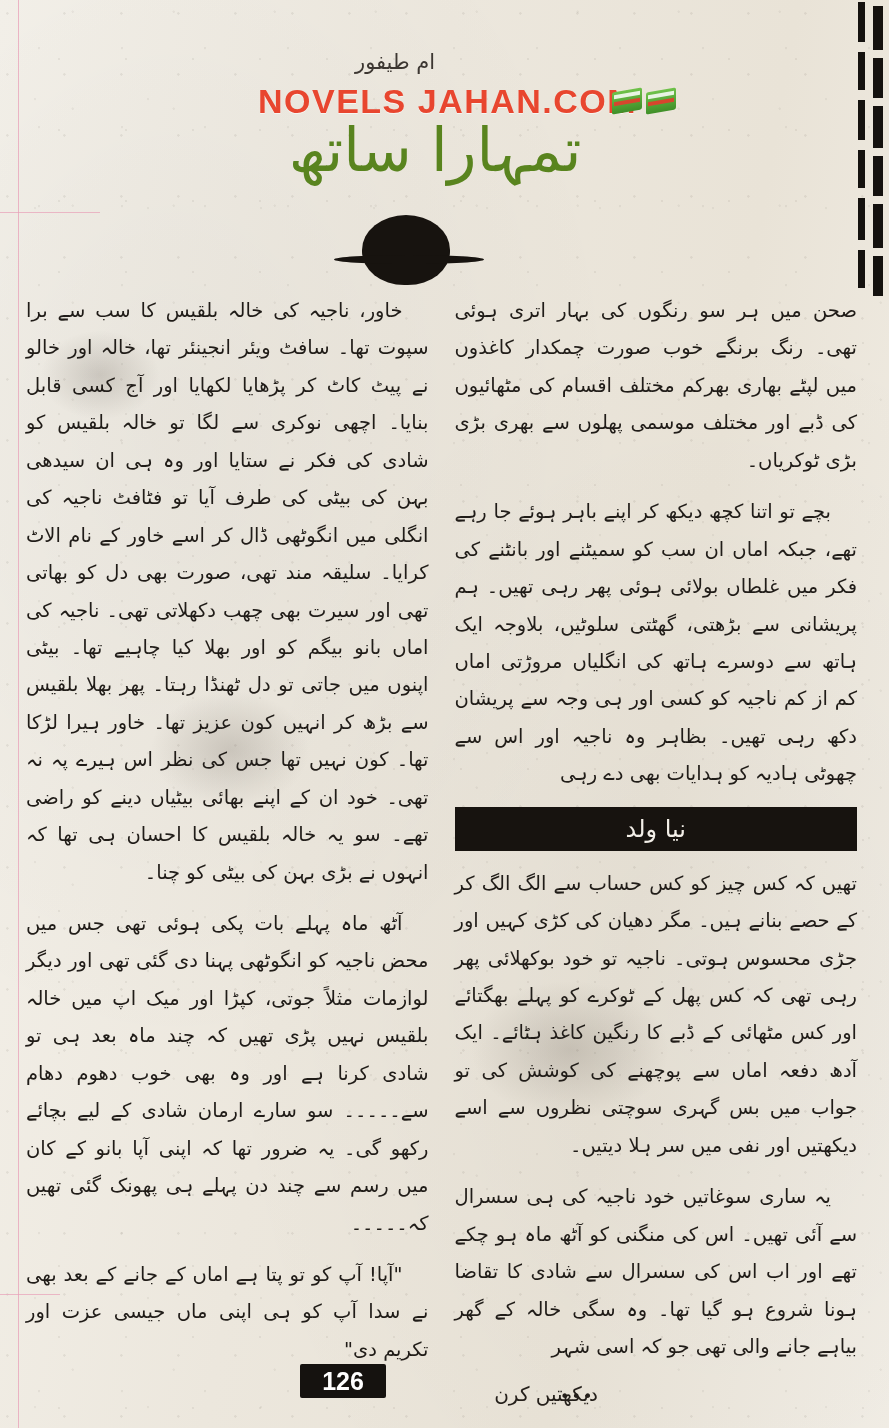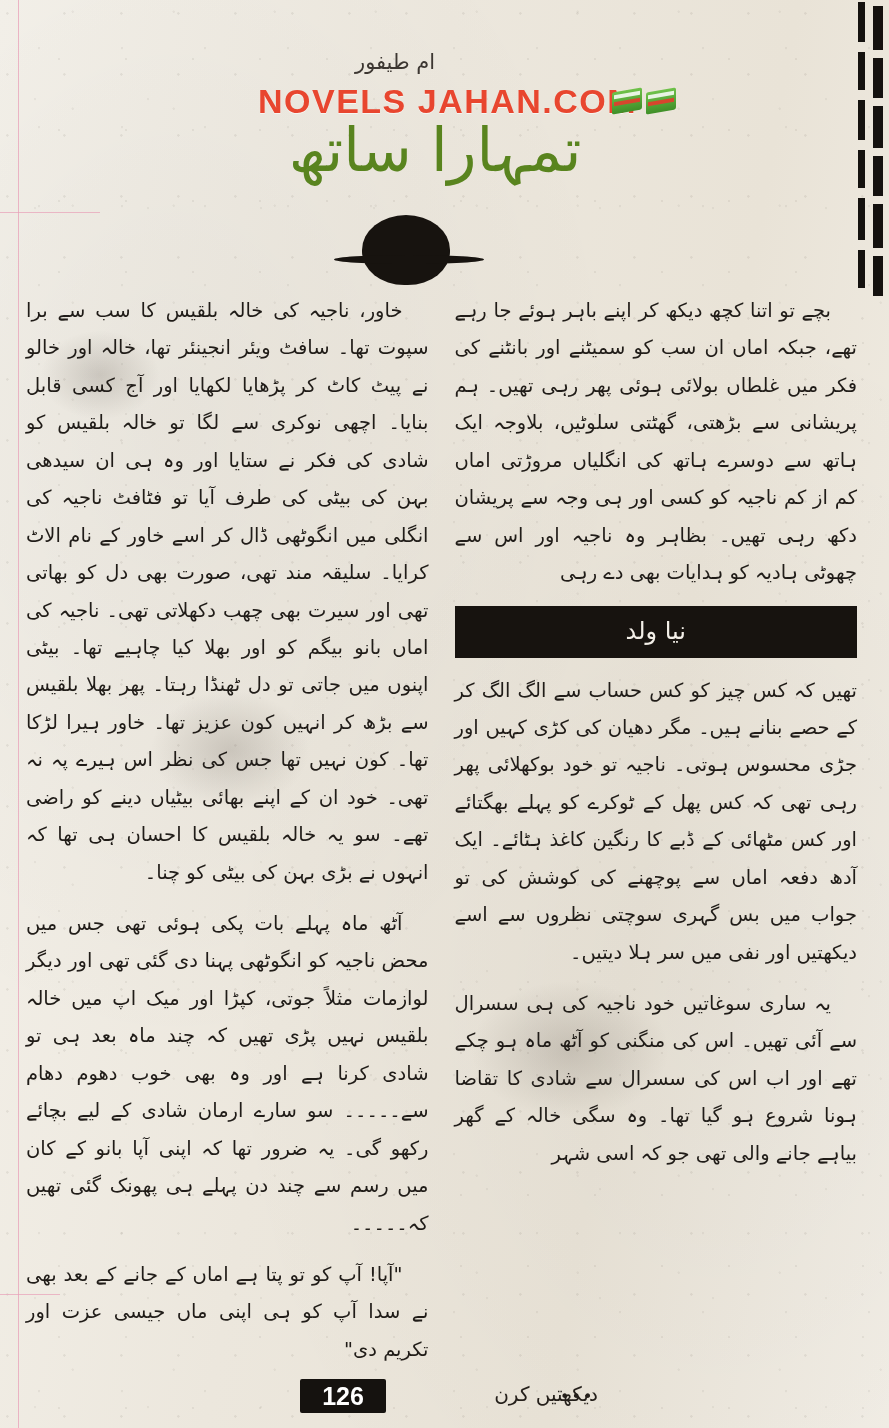--- a/index.html
+++ b/index.html
@@ -102,32 +102,32 @@
     line-height:1.92;
     color:#201c18;
     font-family:"DejaVu Sans", sans-serif;
     position:relative;
   }
   .col p{margin:0 0 14px 0;text-indent:26px;}
   .col p.noind{text-indent:0;}
   .sep-bar{
     margin:10px 0 14px 0;
     background:#17130f;
-    height:52px;
+    height:44px;
     display:flex;align-items:center;justify-content:center;
     color:#f3efe8;
     font-size:24px;
     letter-spacing:2px;
   }
   
   .footer{
     position:absolute;left:0;right:0;bottom:10px;height:46px;
   }
   .pagebox{
-    position:absolute;left:300px;bottom:5px;
+    position:absolute;left:300px;bottom:20px;
     width:86px;height:34px;background:#15120f;color:#fff;
     display:flex;align-items:center;justify-content:center;
     font-family:"Liberation Sans", sans-serif;
     font-size:25px;font-weight:bold;
     border-radius:2px;
   }
   .footer-ar{
     position:absolute;left:396px;bottom:6px;width:300px;height:30px;
     direction:rtl;text-align:center;font-size:20px;color:#241f1a;
   }
@@ -181,20 +181,21 @@
   </div>
 </div>
 
 <div class="smudge" style="left:40px;top:330px;width:120px;height:90px;"></div>
 <div class="smudge" style="left:150px;top:690px;width:160px;height:120px;"></div>
 <div class="smudge" style="left:470px;top:980px;width:200px;height:140px;"></div>
 
 <div class="cols">
 
   <div class="col">
+    <p class="noind">صحن میں ہر سو رنگوں کی بہار اتری ہوئی تھی۔ رنگ برنگے خوب صورت چمکدار کاغذوں میں لپٹے بھاری بھرکم مختلف اقسام کی مٹھائیوں کی ڈبے اور مختلف موسمی پھلوں سے بھری بڑی بڑی ٹوکریاں۔</p>
     <p>بچے تو اتنا کچھ دیکھ کر اپنے باہر ہوئے جا رہے تھے، جبکہ اماں ان سب کو سمیٹنے اور بانٹنے کی فکر میں غلطاں بولائی ہوئی پھر رہی تھیں۔ ہم پریشانی سے بڑھتی، گھٹتی سلوٹیں، بلاوجہ ایک ہاتھ سے دوسرے ہاتھ کی انگلیاں مروڑتی اماں کم از کم ناجیہ کو کسی اور ہی وجہ سے پریشان دکھ رہی تھیں۔ بظاہر وہ ناجیہ اور اس سے چھوٹی ہادیہ کو ہدایات بھی دے رہی</p>
     <div class="sep-bar">
       <span>نیا ولد</span>
     </div>
     <p class="noind">تھیں کہ کس چیز کو کس حساب سے الگ الگ کر کے حصے بنانے ہیں۔ مگر دھیان کی کڑی کہیں اور جڑی محسوس ہوتی۔ ناجیہ تو خود بوکھلائی پھر رہی تھی کہ کس پھل کے ٹوکرے کو پہلے بھگتائے اور کس مٹھائی کے ڈبے کا رنگین کاغذ ہٹائے۔ ایک آدھ دفعہ اماں سے پوچھنے کی کوشش کی تو جواب میں بس گہری سوچتی نظروں سے اسے دیکھتیں اور نفی میں سر ہلا دیتیں۔</p>
     <p>یہ ساری سوغاتیں خود ناجیہ کی ہی سسرال سے آئی تھیں۔ اس کی منگنی کو آٹھ ماہ ہو چکے تھے اور اب اس کی سسرال سے شادی کا تقاضا ہونا شروع ہو گیا تھا۔ وہ سگی خالہ کے گھر بیاہے جانے والی تھی جو کہ اسی شہر</p>
   </div>
 
   <div class="col">
     <p>خاور، ناجیہ کی خالہ بلقیس کا سب سے برا سپوت تھا۔ سافٹ ویئر انجینئر تھا، خالہ اور خالو نے پیٹ کاٹ کر پڑھایا لکھایا اور آج کسی قابل بنایا۔ اچھی نوکری سے لگا تو خالہ بلقیس کو شادی کی فکر نے ستایا اور وہ ہی ان سیدھی بہن کی بیٹی کی طرف آیا تو فٹافٹ ناجیہ کی انگلی میں انگوٹھی ڈال کر اسے خاور کے نام الاٹ کرایا۔ سلیقہ مند تھی، صورت بھی دل کو بھاتی تھی اور سیرت بھی چھب دکھلاتی تھی۔ ناجیہ کی اماں بانو بیگم کو اور بھلا کیا چاہیے تھا۔ بیٹی اپنوں میں جاتی تو دل ٹھنڈا رہتا۔ پھر بھلا بلقیس سے بڑھ کر انہیں کون عزیز تھا۔ خاور ہیرا لڑکا تھا۔ کون نہیں تھا جس کی نظر اس ہیرے پہ نہ تھی۔ خود ان کے اپنے بھائی بیٹیاں دینے کو راضی تھے۔ سو یہ خالہ بلقیس کا احسان ہی تھا کہ انہوں نے بڑی بہن کی بیٹی کو چنا۔</p>

